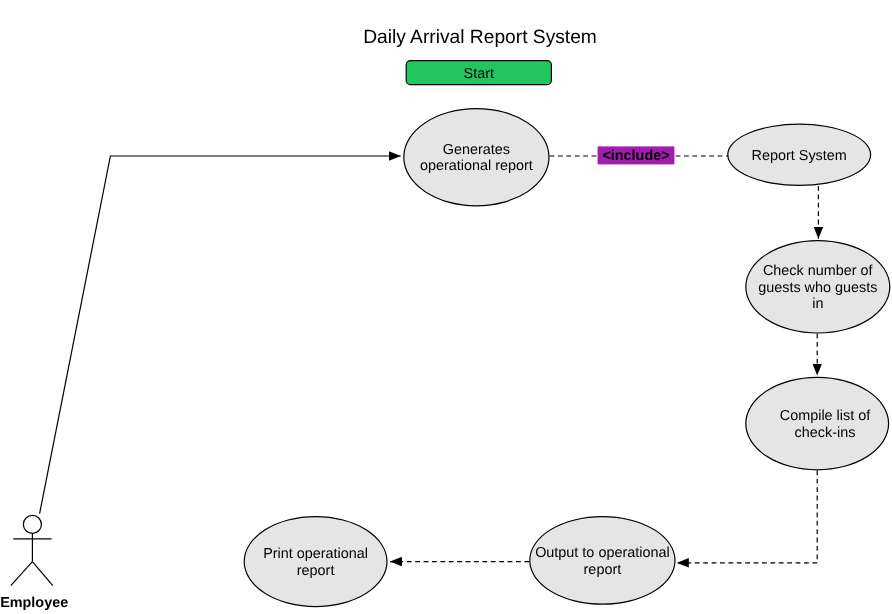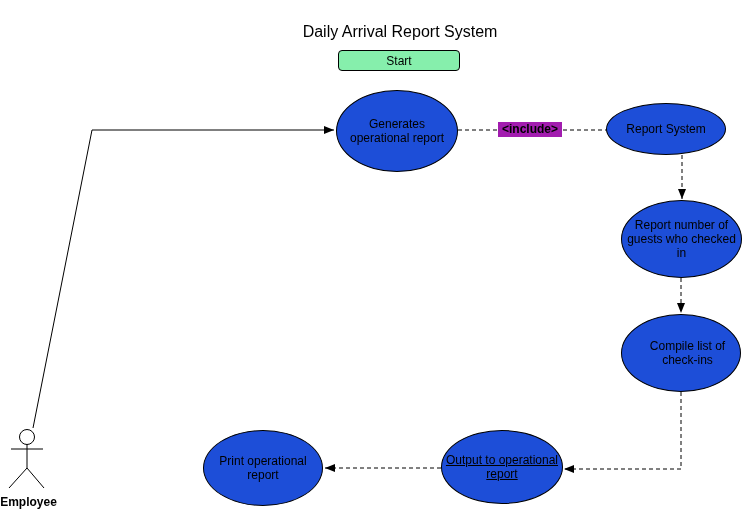--- a/index.html
+++ b/index.html
@@ -33,49 +33,49 @@
     font-size: 16px;
   }
   .start-node {
     position: absolute;
     left: 338px;
     top: 50px;
     width: 120px;
     height: 19px;
     border: 1px solid #000000;
     border-radius: 4px;
-    background: #86efac;
+    background: #22c55e;
     display: flex;
     align-items: center;
     justify-content: center;
     z-index: 2;
   }
   .usecase {
     position: absolute;
     border: 1px solid #000000;
     border-radius: 50%;
-    background: #1d4ed8;
+    background: #e5e5e5;
     display: flex;
     align-items: center;
     justify-content: center;
     text-align: center;
     line-height: 14px;
     z-index: 2;
   }
   .usecase span { display: inline-block; }
   .uc-generates   { left: 336px; top:  90px; width: 120px; height: 80px; }
   .uc-generates span   { width: 110px; }
   .uc-report      { left: 606px; top: 103px; width: 118px; height: 50px; justify-content: center; }
   .uc-report span      { width: 110px; }
   .uc-check       { left: 621px; top: 200px; width: 119px; height: 76px; }
   .uc-check span       { width: 110px; }
   .uc-compile     { left: 621px; top: 314px; width: 118px; height: 76px; }
   .uc-compile span     { width: 118px; padding-left: 13px; }
   .uc-output      { left: 441px; top: 430px; width: 120px; height: 72px; }
-  .uc-output span      { width: 118px; text-decoration: underline; }
+  .uc-output span      { width: 118px; }
   .uc-print       { left: 203px; top: 430px; width: 118px; height: 74px; }
   .uc-print span       { width: 100px; }
   .include-label {
     position: absolute;
     left: 498px;
     top: 122px;
     width: 64px;
     height: 15px;
     background: #a21caf;
     text-align: center;
@@ -134,21 +134,21 @@
 
   <div class="usecase uc-generates">
     <span>Generates operational report</span>
   </div>
 
   <div class="usecase uc-report">
     <span>Report System</span>
   </div>
 
   <div class="usecase uc-check">
-    <span>Report number of guests who checked in</span>
+    <span>Check number of guests who guests in</span>
   </div>
 
   <div class="usecase uc-compile">
     <span>Compile list of check-ins</span>
   </div>
 
   <div class="usecase uc-output">
     <span>Output to operational report</span>
   </div>
 

